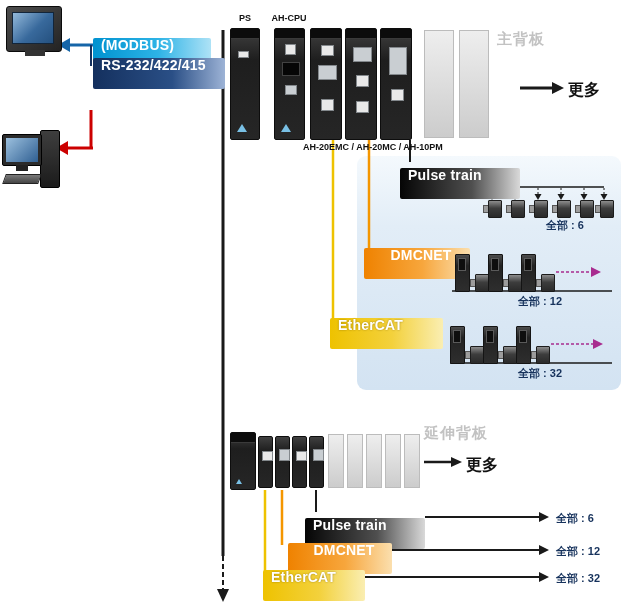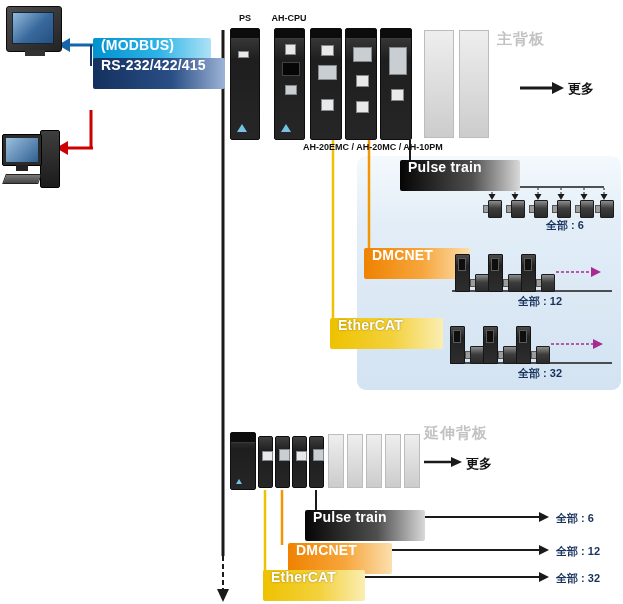--- a/index.html
+++ b/index.html
@@ -17,22 +17,22 @@
   }
   
   .bus{
     position:absolute;height:31px;border-radius:2px;color:#fff;font-size:14px;font-weight:bold;
     line-height:15px;padding-left:8px;box-sizing:border-box;z-index:3;white-space:nowrap;
     letter-spacing:.2px;
   }
   .bus-cyan  {background:linear-gradient(90deg,#0092d0 0%,#2db3e6 55%,#aee2f6 100%);}
   .bus-navy  {background:linear-gradient(90deg,#14305e 0%,#2a4f86 60%,#9db3d6 100%);}
   .bus-red   {background:linear-gradient(90deg,#b40000 0%,#d92525 55%,#f4bcbc 100%);}
-  .bus-black {background:linear-gradient(90deg,#050505 0%,#4f4f4f 60%,#d9d9d9 100%);}
-  .bus-orange{background:linear-gradient(90deg,#ef8200 0%,#f7a63c 55%,#fbdfae 100%);}
+  .bus-black {background:linear-gradient(90deg,#050505 0%,#4f4f4f 60%,#d9d9d9 100%);margin-top:8px;}
+  .bus-orange{background:linear-gradient(90deg,#ef8200 0%,#f7a63c 55%,#fbdfae 100%);text-align:center;}
   .bus-yellow{background:linear-gradient(90deg,#eec200 0%,#f3d13c 55%,#faeeb2 100%);text-shadow:0 0 2px rgba(110,85,0,.65);}
   
   .mod{
     position:absolute;top:28px;height:112px;border:1px solid #0d0d0d;border-radius:2px;z-index:3;
     background:linear-gradient(180deg,#404040 0%,#1e1e1e 28%,#262626 100%);
     box-sizing:border-box;
   }
   .mod-strip{position:absolute;top:0;left:0;right:0;height:9px;background:#0c0c0c;border-bottom:1px solid #3a3a3a;}
   .port{position:absolute;background:#c9ced2;border:1px solid #83888c;}
   .port-white{background:#e9e9e9;}
@@ -62,21 +62,21 @@
   .dgroup{position:absolute;width:33px;height:36px;z-index:3;}
   .drive{position:absolute;left:0;top:0;width:13px;height:100%;border:1px solid #141414;border-radius:1px;
        background:linear-gradient(180deg,#4c4c4c 0%,#222 30%,#2e2e2e 100%);}
   .drive::after{content:"";position:absolute;left:2px;top:3px;width:6px;height:11px;background:#0e0e0e;border:1px solid #5a5a5a;}
   .dgroup .motor{left:15px;bottom:0;top:auto;}
   
   .lbl{position:absolute;z-index:4;white-space:nowrap;}
   .lbl-head{font-size:9px;font-weight:bold;color:#111;text-align:center;}
   .lbl-caption{font-size:9px;font-weight:bold;color:#111;}
   .lbl-backplane{font-size:15px;font-weight:bold;color:#c2c2c2;letter-spacing:1px;}
-  .lbl-more{font-size:13px;font-weight:bold;color:#111;}
+  .lbl-more{font-size:16px;font-weight:bold;color:#111;}
   .lbl-total{font-size:11px;font-weight:bold;color:#16325c;text-align:center;}
   .lbl-total-left{font-size:11px;font-weight:bold;color:#16325c;text-align:left;}
 </style>
 </head>
 <body>
 
 <div id="canvas">
 
   <div class="panel"></div>
 

